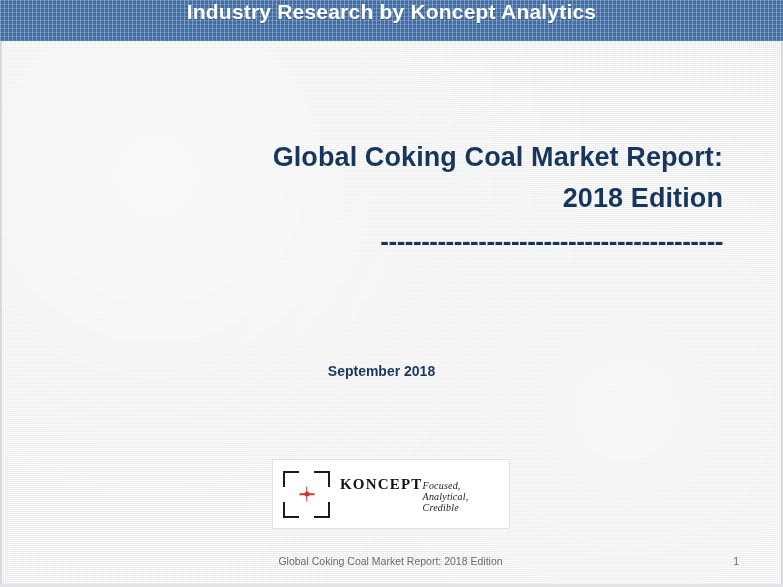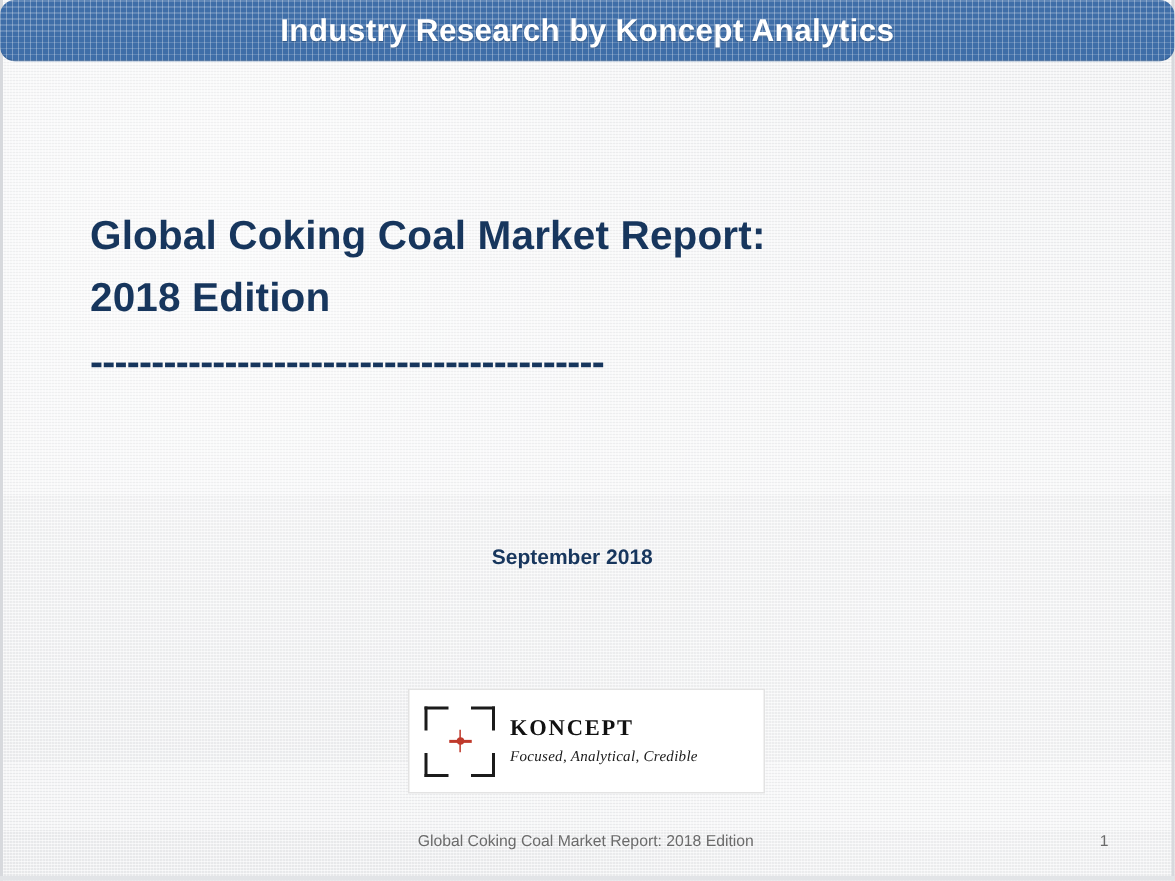--- a/index.html
+++ b/index.html
@@ -43,24 +43,23 @@
     position: absolute;
     left: 0;
     right: 0;
     top: 0;
     height: 41px;
     background-color: #3f6ea8;
     background-image:
       repeating-linear-gradient(90deg, rgba(255,255,255,0.30) 0px, rgba(255,255,255,0.30) 1px, rgba(255,255,255,0) 1px, rgba(255,255,255,0) 4px),
       repeating-linear-gradient(0deg, rgba(255,255,255,0.18) 0px, rgba(255,255,255,0.18) 1px, rgba(255,255,255,0) 1px, rgba(255,255,255,0) 4px);
     display: flex;
-    align-items: center;
+    align-items: flex-start;
     justify-content: center;
     box-shadow: inset 0 -1px 0 rgba(0,0,0,0.10);
-    border-radius: 10px;
   }
   .banner-text {
     color: #ffffff;
     font-size: 21px;
     font-weight: bold;
     letter-spacing: 0.2px;
     text-shadow: 0 1px 1px rgba(0,0,0,0.25);
     white-space: nowrap;
   }
 
@@ -71,21 +70,21 @@
     right: 0;
     top: 41px;
     bottom: 0;
   }
 
   .title-block {
     position: absolute;
     top: 96px;
     left: 60px;
     right: 60px;
-    text-align: left;
+    text-align: right;
   }
   .doc-title {
     color: #17365d;
     font-size: 27px;
     font-weight: bold;
     line-height: 41px;
     letter-spacing: 0.1px;
   }
   .divider-dashes {
     margin-top: 14px;
@@ -157,21 +156,21 @@
   .logo-mark .dot {
     position: absolute;
     left: 50%; top: 50%;
     width: 5px; height: 5px;
     background: #c0392b;
     border-radius: 50%;
     transform: translate(-50%, -50%);
   }
   .logo-words {
     display: flex;
-    flex-direction: column;
+    flex-direction: row;
     justify-content: space-between;
   }
   .logo-name1, .logo-name2 {
     font-family: "Liberation Serif", serif;
     font-weight: bold;
     color: #111111;
     font-size: 15px;
     letter-spacing: 1.2px;
     line-height: 17px;
   }

